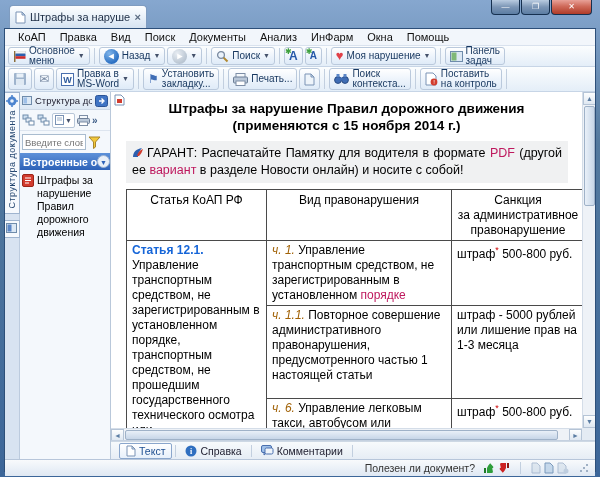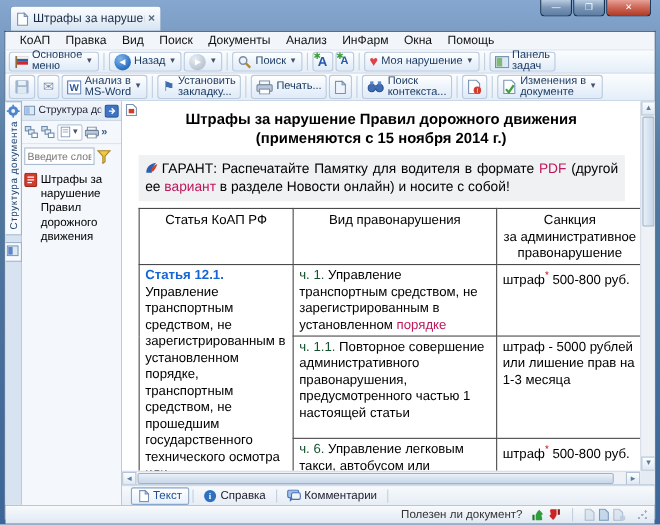--- a/index.html
+++ b/index.html
@@ -96,21 +96,21 @@
   .notice { background:#f0f1f2; margin:7px 14px 0 15px; padding:4px 6px; font-size:12.5px;
     line-height:17px; text-align:justify; color:#000; }
   .link { color:#be185d; text-decoration:none; }
   .law-table { border-collapse:collapse; margin:6px 0 0 15px; table-layout:fixed; width:458px;
     font-size:12px; line-height:15px; color:#000; }
   .law-table td { border:1px solid #4a4a4a; vertical-align:top; padding:2px 5px; }
   .law-table .hdr td { text-align:center; vertical-align:top; padding-top:3px; height:46px; }
   .c1 { width:140px; } .c2 { width:185px; } .c3 { width:133px; }
   .pre-cell { white-space:pre-line; }
   .article-link { color:#1565d8; font-weight:bold; text-decoration:none; }
-  .part { color:#14532d; }
+  .part { color:#a16207;font-style:italic; }
   .star-red { color:#cc0000; vertical-align:super; font-size:9px; }
   .row1 td { height:64px; } .row2 td { height:93px; }
 
   
   .vscroll { position:absolute; right:0; top:0; bottom:12px; width:13px; background:#eef2f7;
     border-left:1px solid #d4dde8; }
   .scroll-arrow { position:absolute; left:0; width:13px; height:13px;
     background:linear-gradient(#fdfefe,#dfe8f2); border:1px solid #b5c4d6; color:#5b7family;
     color:#5b7da3; font-size:7px; text-align:center; line-height:12px; }
   .vthumb { position:absolute; left:1px; top:14px; width:11px; height:100px; border-radius:2px;
@@ -253,21 +253,21 @@
       <div class="tbtn">
         <span class="envelope">✉</span>
       </div>
       <div class="tbtn">
         <span>
           <svg width="13" height="13">
               <rect x="0.5" y="0.5" width="12" height="12" fill="#fff" stroke="#4a6fae"></rect>
               <text x="6.5" y="10" text-anchor="middle" font-size="9" font-weight="bold" fill="#2b579a" font-family="Liberation Sans, sans-serif">W</text>
             </svg>
         </span>
-        <span class="pre">Анализ в
+        <span class="pre">Правка в
 MS-Word</span>
         <span class="caret">▼</span>
       </div>
       <div class="sep"></div>
       <div class="tbtn">
         <span class="flag-bm">⚑</span>
         <span class="pre">Установить
 закладку...</span>
       </div>
       <div class="sep"></div>
@@ -305,33 +305,24 @@
       </div>
       <div class="sep"></div>
       <div class="tbtn">
         <span>
           <svg width="13" height="14">
               <path d="M1 1h7l3 3v9H1z" fill="#fff" stroke="#7a93b5"></path>
               <circle cx="9" cy="10" r="3.4" fill="#d23c2e"></circle>
               <text x="9" y="12.3" text-anchor="middle" font-size="6" fill="#fff" font-family="Liberation Sans, sans-serif">!</text>
             </svg>
         </span>
-      </div>
-      <div class="sep"></div>
-      <div class="tbtn">
-        <span>
-          <svg width="13" height="14">
-              <path d="M1 1h7l3 3v9H1z" fill="#fff" stroke="#7a93b5"></path>
-              <path d="M3 9l2.5 3L10 5.5" fill="none" stroke="#3da03d" stroke-width="2"></path>
-            </svg>
-        </span>
-        <span class="pre">Изменения в
-документе</span>
-        <span class="caret">▼</span>
-      </div>
+        <span class="pre">Поставить
+на контроль</span>
+      </div>
+      <div class="sep"></div>
     </div>
 
     <div class="main">
 
       <div class="vtabs">
         <div class="vtab">
           <span>
             <svg width="12" height="12">
                 <circle cx="6" cy="6" r="4.5" fill="#4d84cf"></circle>
                 <circle cx="6" cy="6" r="1.8" fill="#eaf2fb"></circle>
@@ -403,20 +394,24 @@
           </span>
           <span class="sb-more">»</span>
         </div>
         <div class="sb-search">
           <input type="text" placeholder="Введите слова д" style="">
           <span>
             <svg width="13" height="13">
                 <path d="M1 1h11l-4.5 5v5l-2 1.5V6z" fill="#f2c83c" stroke="#a8862a"></path>
               </svg>
           </span>
+        </div>
+        <div class="sb-section">
+          <span>Встроенные о</span>
+          <span class="dd-circle">▼</span>
         </div>
         <div class="tree-item">
           <span>
             <svg width="12" height="13">
                 <rect x="0.5" y="0.5" width="11" height="12" rx="1.5" fill="#d23c2e" stroke="#9c2418"></rect>
                 <path d="M3 4h6M3 6.5h6M3 9h4" stroke="#fff" stroke-width="1"></path>
               </svg>
           </span>
           <span>Штрафы за нарушение Правил дорожного движения</span>
         </div>

